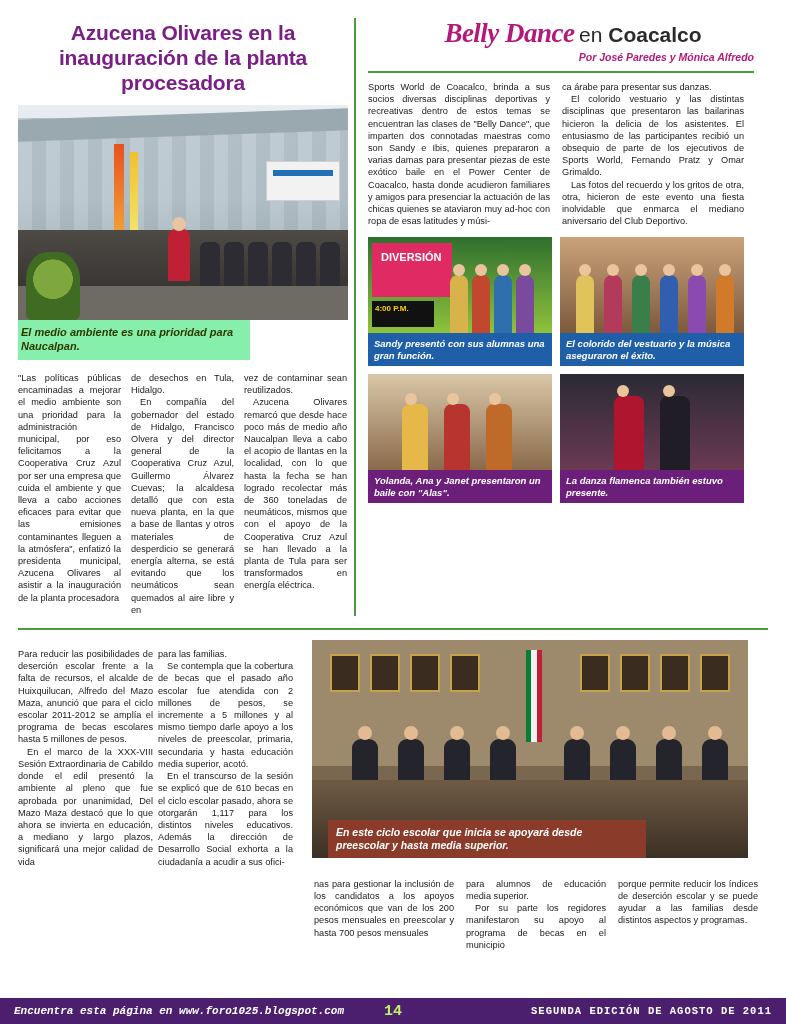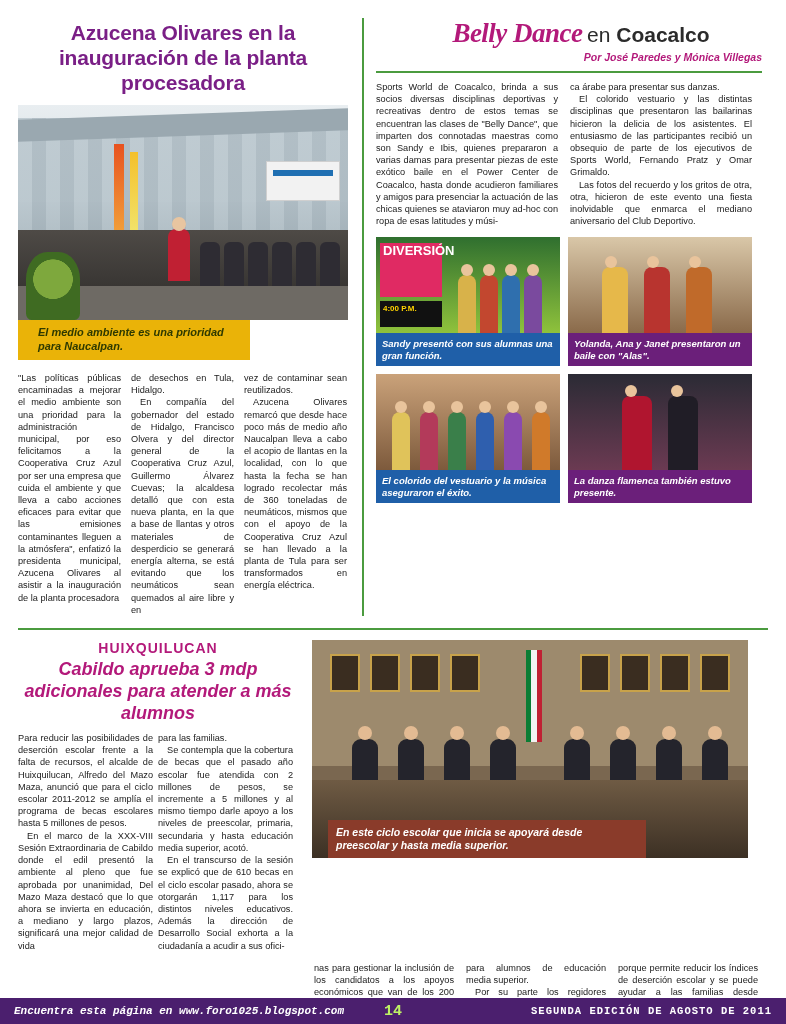--- a/index.html
+++ b/index.html
@@ -8,21 +8,21 @@
     width:786px; height:1024px;
     background:#ffffff;
     font-family:"Liberation Sans", sans-serif;
     color:#1a1a1a;
     position:relative;
     overflow:hidden;
   }
   .page { position:relative; width:786px; height:1024px; padding:14px 18px 0 18px; }
 
   
-  .top { display:flex; gap:14px; }
+  .top { display:flex; gap:6px; }
   .col-left { width:330px; }
   .col-right { width:400px; position:relative; padding-left:14px; }
   .vdivider {
     position:absolute; left:0; top:4px; bottom:0; width:2px; background:#4b9b3f;
   }
 
   .headline-left {
     color:#7a1f86;
     font-weight:bold;
     font-size:21px;
@@ -59,23 +59,23 @@
   .pm-person { position:absolute; background:#2e2c33; border-radius:6px 6px 0 0; bottom:16%; }
   .pm-speaker { position:absolute; left:150px; bottom:18%; width:22px; height:52px;
     background:#c02033; border-radius:8px 8px 0 0;}
   .pm-speaker:before{content:"";position:absolute;left:4px;top:-12px;width:14px;height:14px;
     border-radius:50%;background:#e8c5a0;}
   .pm-plant { position:absolute; left:8px; bottom:0; width:54px; height:68px;
     background:radial-gradient(circle at 50% 40%, #7ea83d 0 40%, #3f6b22 41% 100%);
     border-radius:40% 40% 10% 10%; }
 
   .caption-green {
-    width:232px; background:#eab308; color:#2f3a00;
+    width:232px; background:#86efac; color:#2f3a00;
     font-style:italic; font-weight:bold; font-size:11px; line-height:14px;
-    padding:7px 20px; margin-top:-2px;
+    padding:7px 3px; margin-top:-2px;
   }
   .caption-strip-wrap{ position:relative; }
 
   
   .body3 { display:flex; gap:10px; margin-top:12px; }
   .body3 .c { width:103px; font-size:9.2px; line-height:12.2px; text-align:justify; }
   .body3 .c p { margin:0 0 0 0; text-indent:9px; }
   .body3 .c p.first { text-indent:0; }
 
   
@@ -106,22 +106,22 @@
   .cap-blue {
     background:#1f5fa8; color:#fff; font-style:italic; font-weight:bold;
     font-size:9.5px; line-height:11.5px; padding:5px 6px;
   }
   .cap-purple {
     background:#6b1f7a; color:#fff; font-style:italic; font-weight:bold;
     font-size:9.5px; line-height:11.5px; padding:5px 6px;
   }
 
   .ph-a { background:linear-gradient(180deg,#2f6f2f,#8fc23c); }
-  .ph-a .sign{position:absolute;left:4px;top:6px;width:62px;height:54px;background:#e02a63;
-    color:#fff;font-size:13px;font-weight:bold;padding:3px;line-height:10px;}
+  .ph-a .sign{position:absolute;left:4px;top:6px;width:80px;height:54px;background:#e02a63;
+    color:#fff;font-size:11px;font-weight:bold;padding:9px;line-height:10px;}
   .ph-a .sign2{position:absolute;left:4px;top:64px;width:62px;height:26px;background:#111;
     color:#ffd400;font-size:8px;font-weight:bold;padding:3px;}
   .ph-b { background:linear-gradient(180deg,#caa27a,#7d5a3c); }
   .ph-c { background:linear-gradient(180deg,#d9c7a8,#8a6a4a); }
   .ph-d { background:linear-gradient(180deg,#2b2b35,#6b3a52); }
   .dancer {
     position:absolute; bottom:0; width:18px; height:58px; border-radius:8px 8px 0 0;
   }
   .dancer:before{content:"";position:absolute;left:3px;top:-11px;width:12px;height:12px;
     border-radius:50%;background:#e9c49c;}
@@ -237,21 +237,21 @@
       </div>
     </div>
 
     <div class="col-right">
       <div class="vdivider"></div>
 
       <div class="belly-title">
         <span class="bd">Belly Dance</span>
         <span class="en"><span>en </span><b>Coacalco</b></span>
       </div>
-      <div class="byline">Por José Paredes y Mónica Villegas</div>
+      <div class="byline">Por José Paredes y Mónica Alfredo</div>
       <div class="belly-rule"></div>
 
       <div class="body2">
         <div class="c">
             <div>
               <p class="first">Sports World de Coacalco, brinda a sus socios diversas disciplinas deportivas y recreativas dentro de estos temas se encuentran las clases de "Belly Dance", que imparten dos connotadas maestras como son Sandy e Ibis, quienes prepararon a varias damas para presentar piezas de este exótico baile en el Power Center de Coacalco, hasta donde acudieron familiares y amigos para presenciar la actuación de las chicas quienes se ataviaron muy ad-hoc con ropa de esas latitudes y músi-</p>
             </div>
           </div>
         <div class="c">
             <div>
@@ -270,60 +270,56 @@
             <div class="sign2">4:00 P.M.</div>
             <div class="dancer" style="left:82px;background:#d8b24a;"></div>
             <div class="dancer" style="left:104px;background:#c2472f;"></div>
             <div class="dancer" style="left:126px;background:#2f6fae;"></div>
             <div class="dancer" style="left:148px;background:#7a4a9e;"></div>
           </div>
           <div class="cap-blue">Sandy presentó con sus alumnas una gran función.</div>
         </div>
 
         <div class="pcell">
-          <div class="pimg ph-c">
-            <div class="dancer" style="left:34px;width:26px;height:66px;background:#e6b84a;"></div>
-            <div class="dancer" style="left:76px;width:26px;height:66px;background:#b8342f;"></div>
-            <div class="dancer" style="left:118px;width:26px;height:66px;background:#c06a2a;"></div>
-          </div>
-          <div class="cap-purple">Yolanda, Ana y Janet presentaron un baile con "Alas".</div>
-        </div>
-
-        <div class="pcell">
           <div class="pimg ph-b">
             <div class="dancer" style="left:16px;background:#e0c35a;"></div>
             <div class="dancer" style="left:44px;background:#b33a5a;"></div>
             <div class="dancer" style="left:72px;background:#3a7f4a;"></div>
             <div class="dancer" style="left:100px;background:#2f5fae;"></div>
             <div class="dancer" style="left:128px;background:#8a4ab0;"></div>
             <div class="dancer" style="left:156px;background:#d07a2a;"></div>
           </div>
           <div class="cap-blue">El colorido del vestuario y la música aseguraron el éxito.</div>
         </div>
 
         <div class="pcell">
+          <div class="pimg ph-c">
+            <div class="dancer" style="left:34px;width:26px;height:66px;background:#e6b84a;"></div>
+            <div class="dancer" style="left:76px;width:26px;height:66px;background:#b8342f;"></div>
+            <div class="dancer" style="left:118px;width:26px;height:66px;background:#c06a2a;"></div>
+          </div>
+          <div class="cap-purple">Yolanda, Ana y Janet presentaron un baile con "Alas".</div>
+        </div>
+
+        <div class="pcell">
           <div class="pimg ph-d">
             <div class="dancer" style="left:54px;width:30px;height:74px;background:#b0152f;"></div>
             <div class="dancer" style="left:100px;width:30px;height:74px;background:#201d26;"></div>
           </div>
           <div class="cap-purple">La danza flamenca también estuvo presente.</div>
         </div>
 
       </div>
     </div>
   </div>
 
   <div class="hrule"></div>
 
   <div class="huix">
     <div class="huix-left">
-      <div class="huix-head">
-        <div class="huix-kicker">HUIXQUILUCAN</div>
-        <div class="huix-title">Cabildo aprueba 3 mdp adicionales para atender a más alumnos</div>
-      </div>
       <div class="huix-body">
         <div class="c">
             <div>
               <p class="first">Para reducir las posibilidades de deserción escolar frente a la falta de recursos, el alcalde de Huixquilucan, Alfredo del Mazo Maza, anunció que para el ciclo escolar 2011-2012 se amplía el programa de becas escolares hasta 5 millones de pesos.</p>
               <p>En el marco de la XXX-VIII Sesión Extraordinaria de Cabildo donde el edil presentó la ambiente al pleno que fue aprobada por unanimidad, Del Mazo Maza destacó que lo que ahora se invierta en educación, a mediano y largo plazos, significará una mejor calidad de vida</p>
             </div>
           </div>
         <div class="c">
             <div>
               <p class="first">para las familias.</p>

